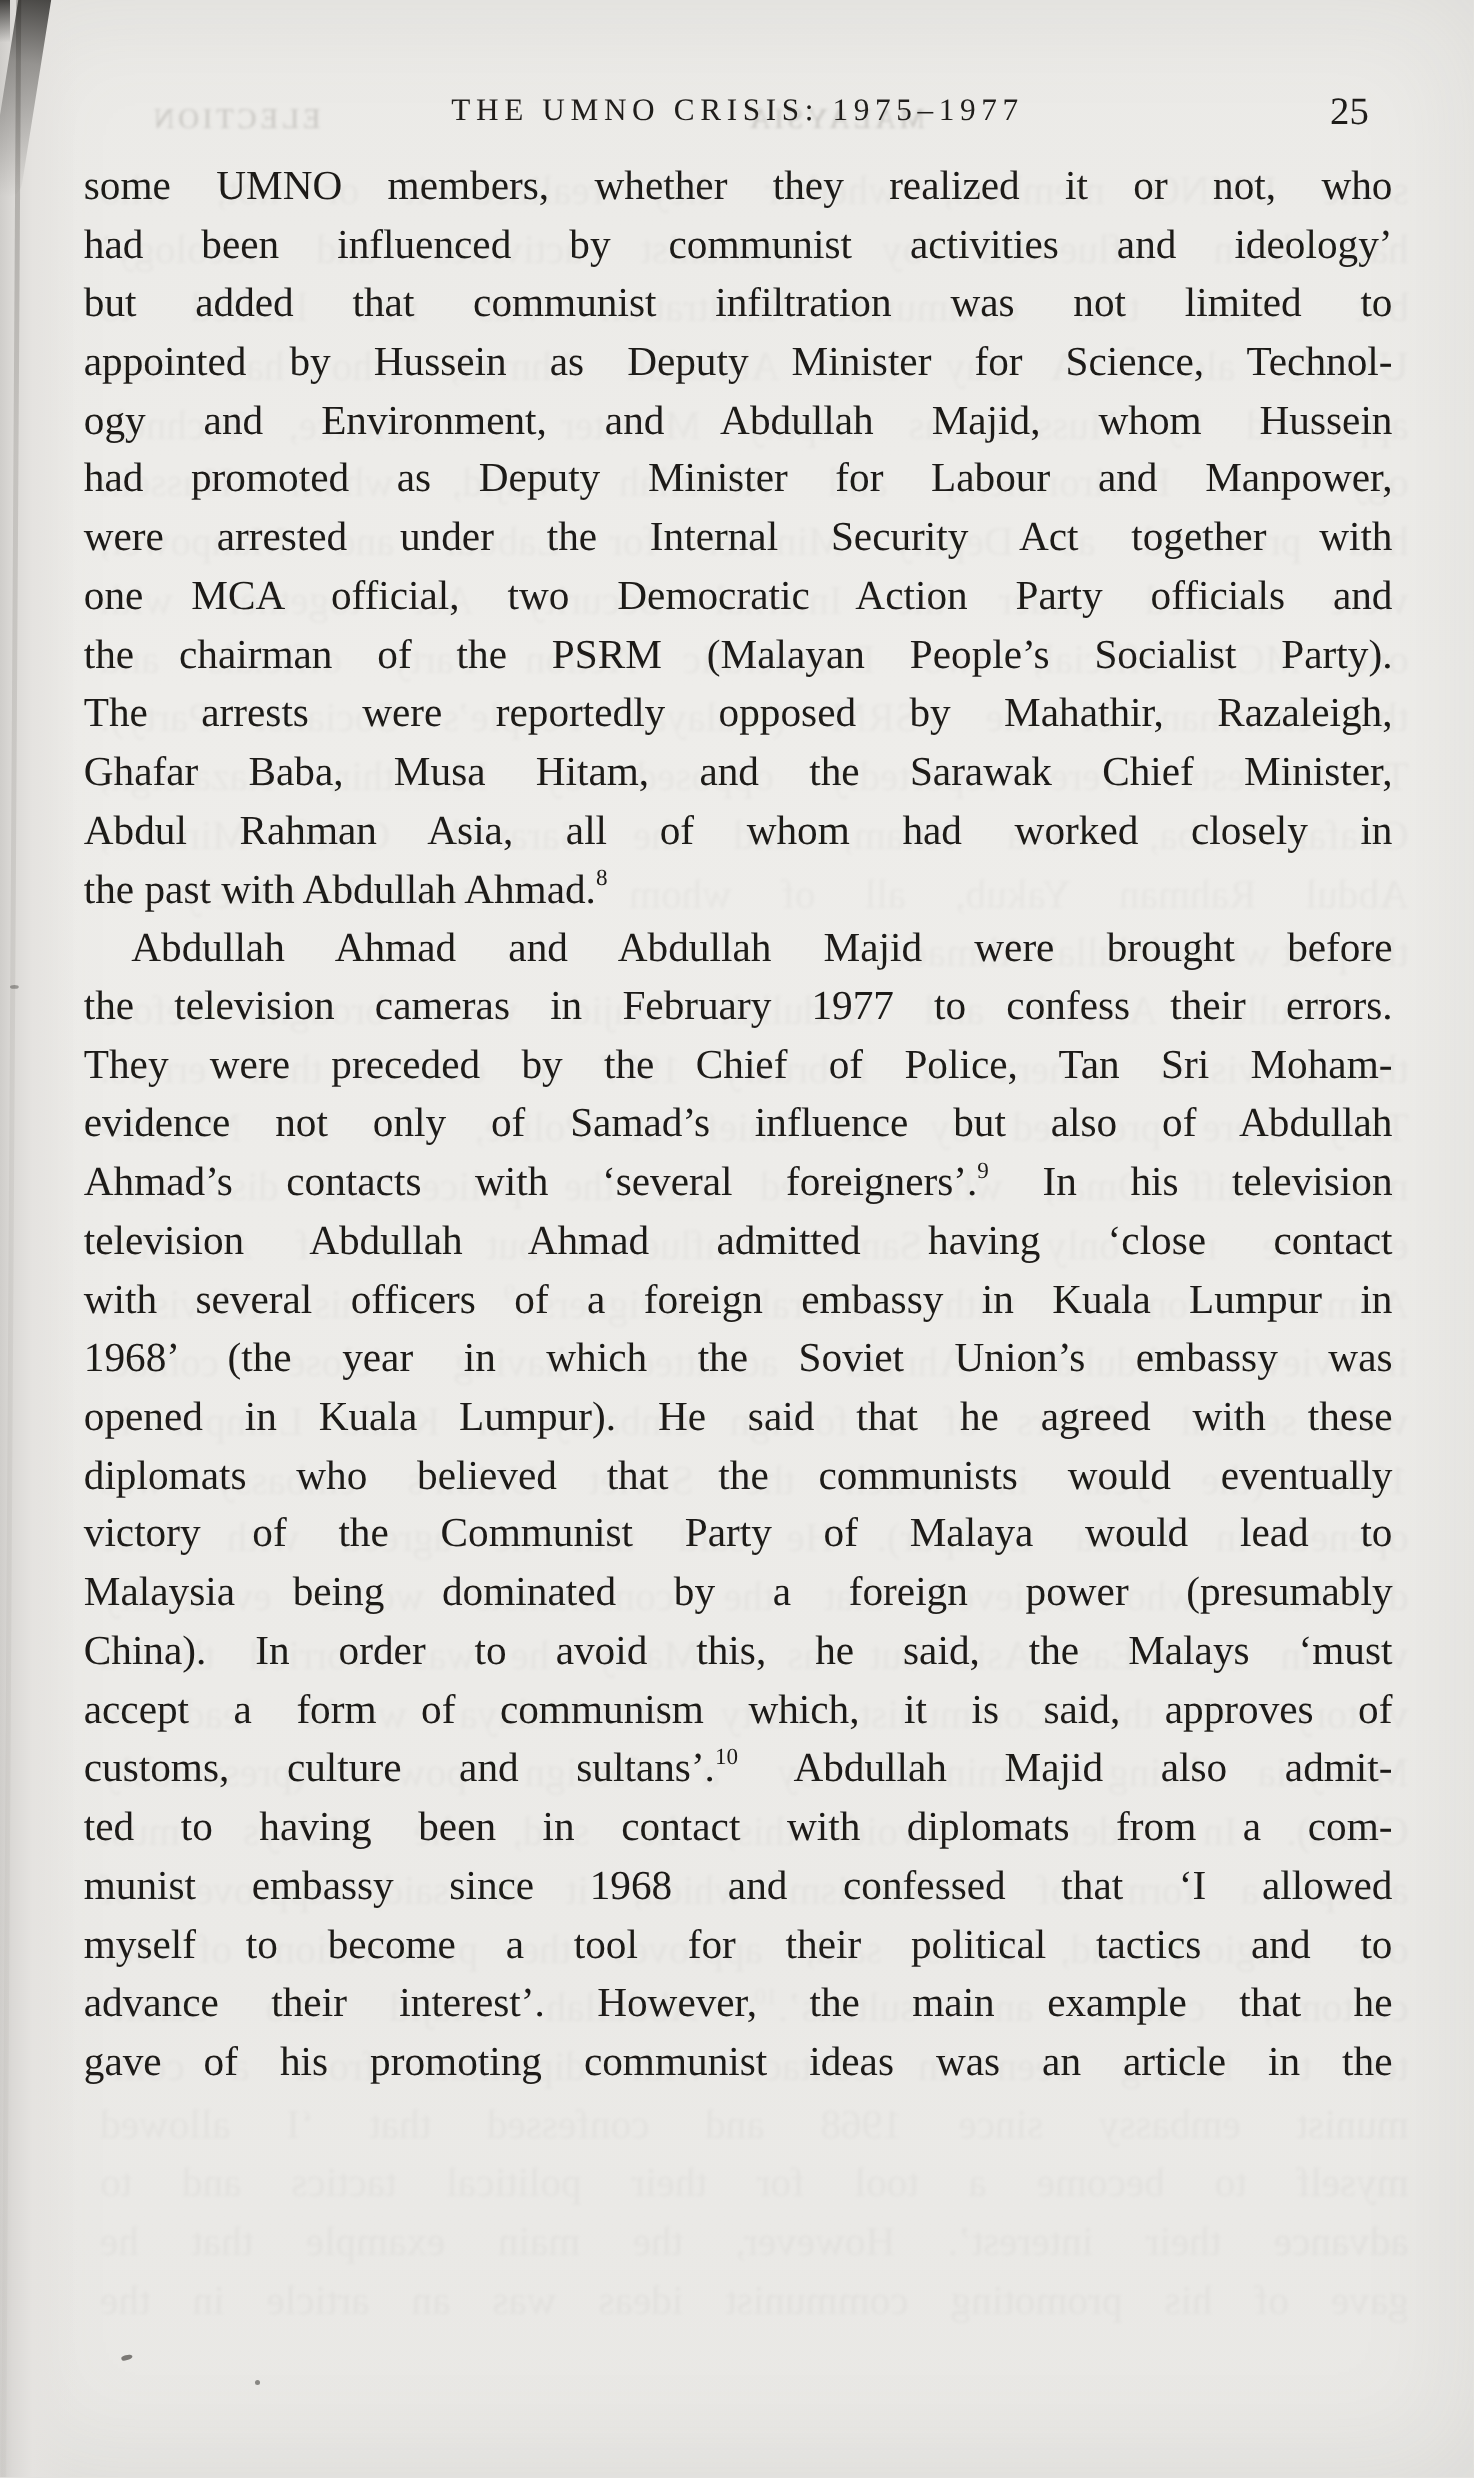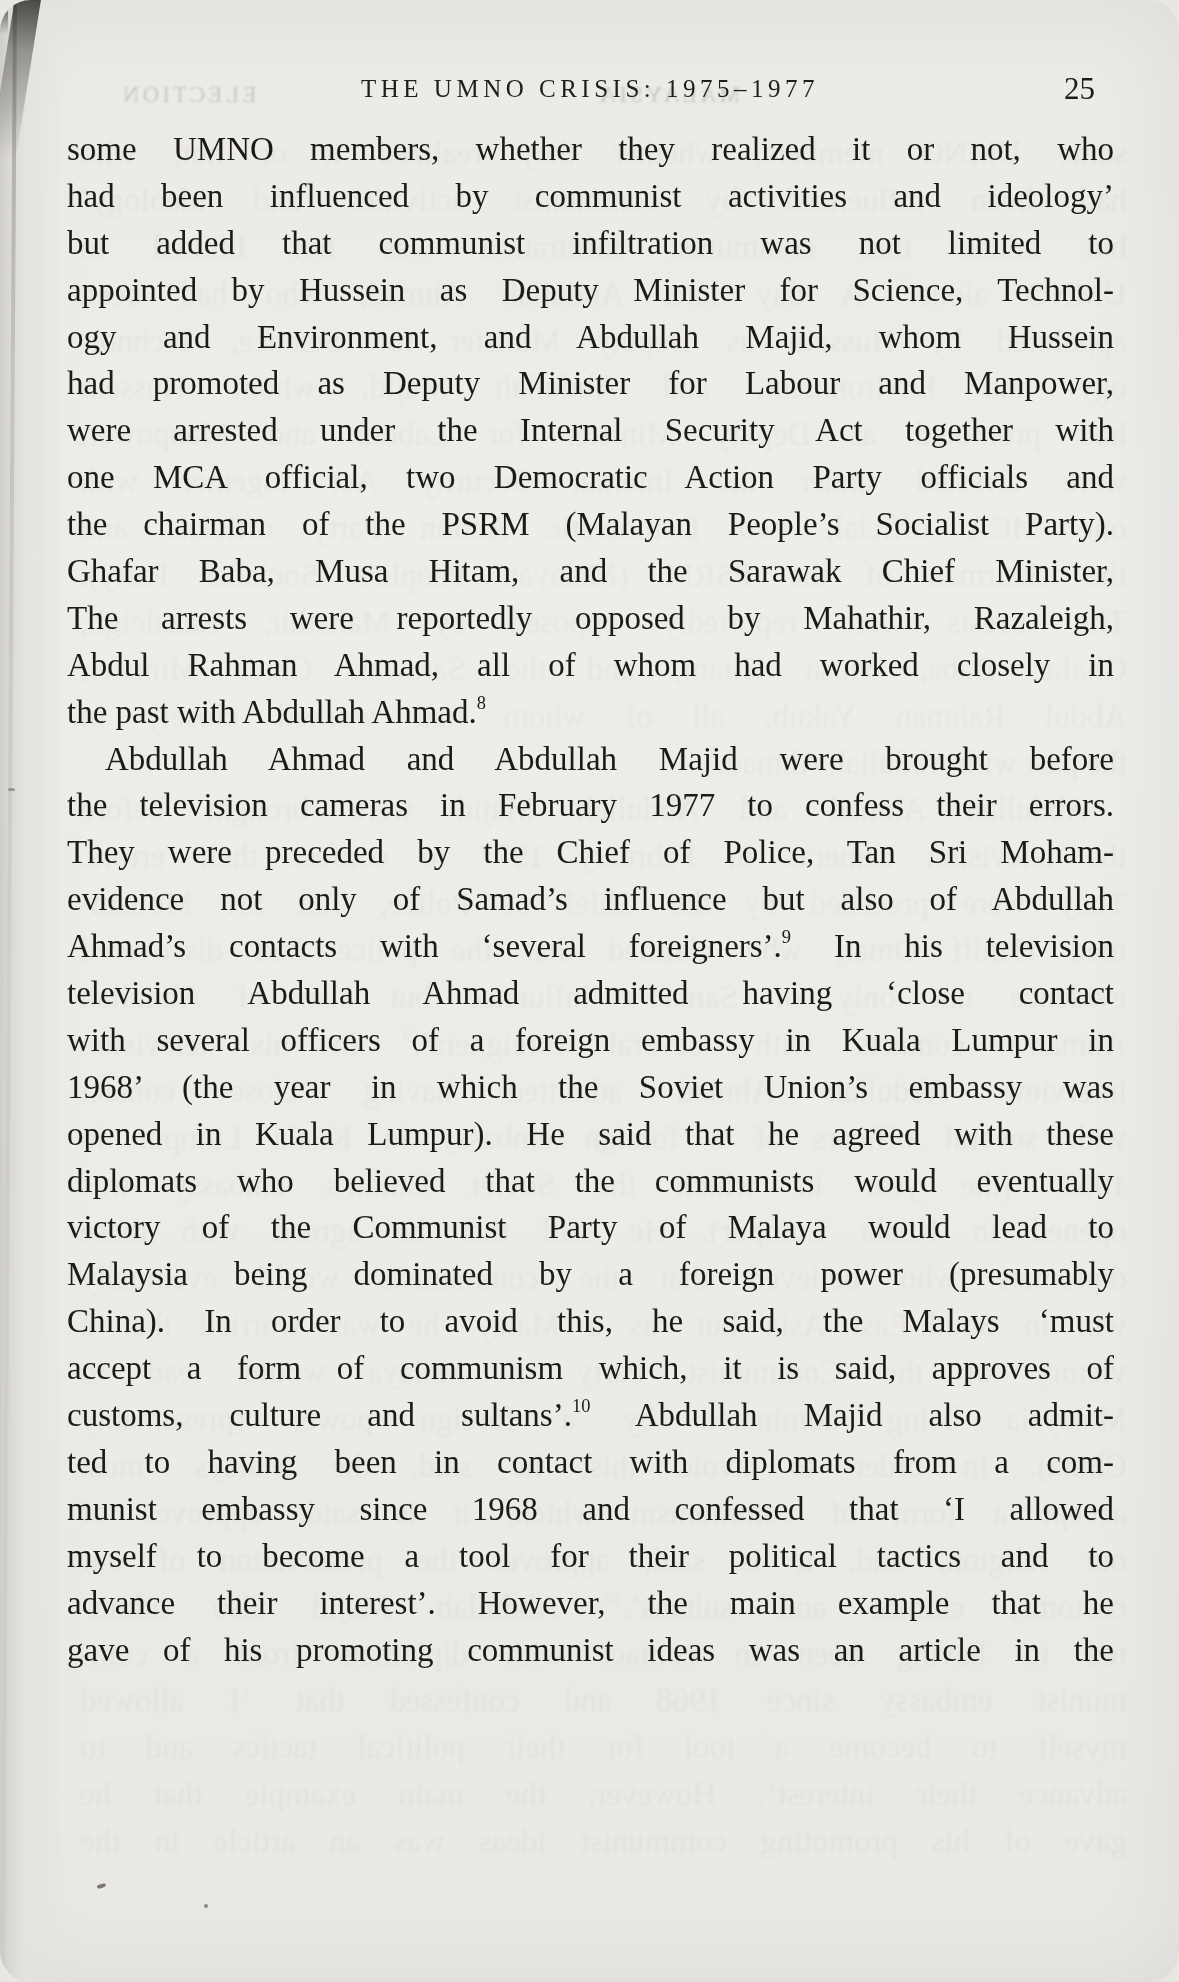--- a/index.html
+++ b/index.html
@@ -8,21 +8,20 @@
     background: #e8e7e4;
     font-family: "Liberation Serif", "DejaVu Serif", serif;
     overflow: hidden;
   }
   #page {
     position: relative;
     width: 1179px; height: 1982px;
     background: linear-gradient(180deg, #ebeae7 0%, #eeedea 28%, #ecebe8 68%, #e9e8e5 100%);
     box-shadow: inset 0 0 90px rgba(125, 122, 115, 0.13);
     overflow: hidden;
-    border-radius: 31px;
   }
   
   .edge-shade {
     position: absolute; left: 0; top: 0; bottom: 0; width: 64px;
     background: linear-gradient(to right,
       #cfcdca 0px, #dbd9d6 10px, #e5e3e0 26px, rgba(236,235,232,0) 62px);
     z-index: 3; pointer-events: none;
   }
   .crease {
     position: absolute; left: 13px; top: 0; height: 100%; width: 4px;
@@ -164,23 +163,23 @@
   <div class="body-text" id="body-text">
       <div class="line">some UMNO members, whether they realized it or not, who</div>
       <div class="line">had been influenced by communist activities and ideology’</div>
       <div class="line">but added that communist infiltration was not limited to</div>
       <div class="line">appointed by Hussein as Deputy Minister for Science, Technol-</div>
       <div class="line">ogy and Environment, and Abdullah Majid, whom Hussein</div>
       <div class="line">had promoted as Deputy Minister for Labour and Manpower,</div>
       <div class="line">were arrested under the Internal Security Act together with</div>
       <div class="line">one MCA official, two Democratic Action Party officials and</div>
       <div class="line">the chairman of the PSRM (Malayan People’s Socialist Party).</div>
+      <div class="line">The arrests were reportedly opposed by Mahathir, Razaleigh,</div>
       <div class="line">Ghafar Baba, Musa Hitam, and the Sarawak Chief Minister,</div>
-      <div class="line">The arrests were reportedly opposed by Mahathir, Razaleigh,</div>
-      <div class="line">Abdul Rahman Ahmad, all of whom had worked closely in</div>
+      <div class="line">Abdul Rahman Asia, all of whom had worked closely in</div>
       <div class="line short">the past with Abdullah Ahmad.<sup class="fn">8</sup></div>
       <div class="line indent">Abdullah Ahmad and Abdullah Majid were brought before</div>
       <div class="line">the television cameras in February 1977 to confess their errors.</div>
       <div class="line">They were preceded by the Chief of Police, Tan Sri Moham-</div>
       <div class="line">evidence not only of Samad’s influence but also of Abdullah</div>
       <div class="line">Ahmad’s contacts with ‘several foreigners’.<sup class="fn">9</sup> In his television</div>
       <div class="line">television Abdullah Ahmad admitted having ‘close contact</div>
       <div class="line">with several officers of a foreign embassy in Kuala Lumpur in</div>
       <div class="line">1968’ (the year in which the Soviet Union’s embassy was</div>
       <div class="line">opened in Kuala Lumpur). He said that he agreed with these</div>

